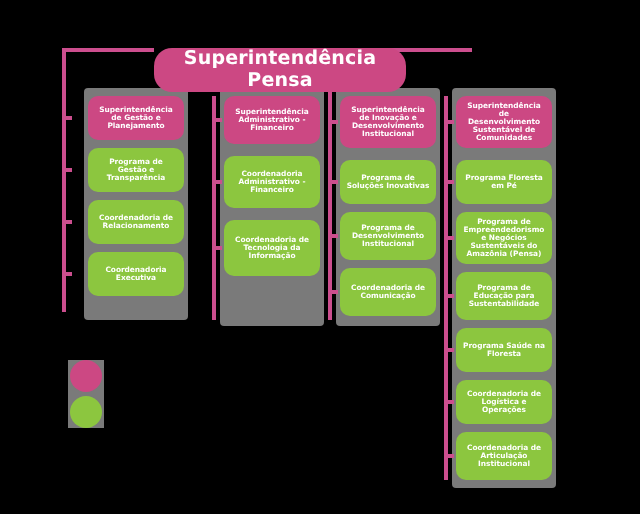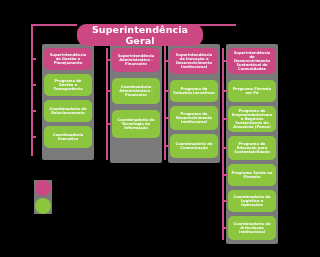--- a/index.html
+++ b/index.html
@@ -55,21 +55,21 @@
 
   <div class="rail rail-h" style="left:200px;top:24px;width:36px;"></div>
   <div class="rail rail-v" style="left:164px;top:24px;height:24px;"></div>
   <div class="rail rail-h" style="left:164px;top:24px;width:40px;"></div>
 
   <div class="rail rail-v" style="left:106px;top:48px;height:112px;"></div>
   <div class="rail rail-v" style="left:164px;top:48px;height:112px;"></div>
   <div class="rail rail-v" style="left:222px;top:48px;height:192px;"></div>
 
   <div class="title-box" style="left:77px;top:24px;width:126px;height:22px;">
-    <span>Superintendência Geral</span>
+    <span>Superintendência Pensa</span>
   </div>
 
   <div class="node head" style="left:44px;top:48px;width:48px;height:22px;">
     <span>Superintendência de Gestão e Planejamento</span>
   </div>
   <div class="stub" style="left:32px;top:58px;"></div>
 
   <div class="node item" style="left:44px;top:74px;width:48px;height:22px;">
     <span>Programa de Gestão e Transparência</span>
   </div>

